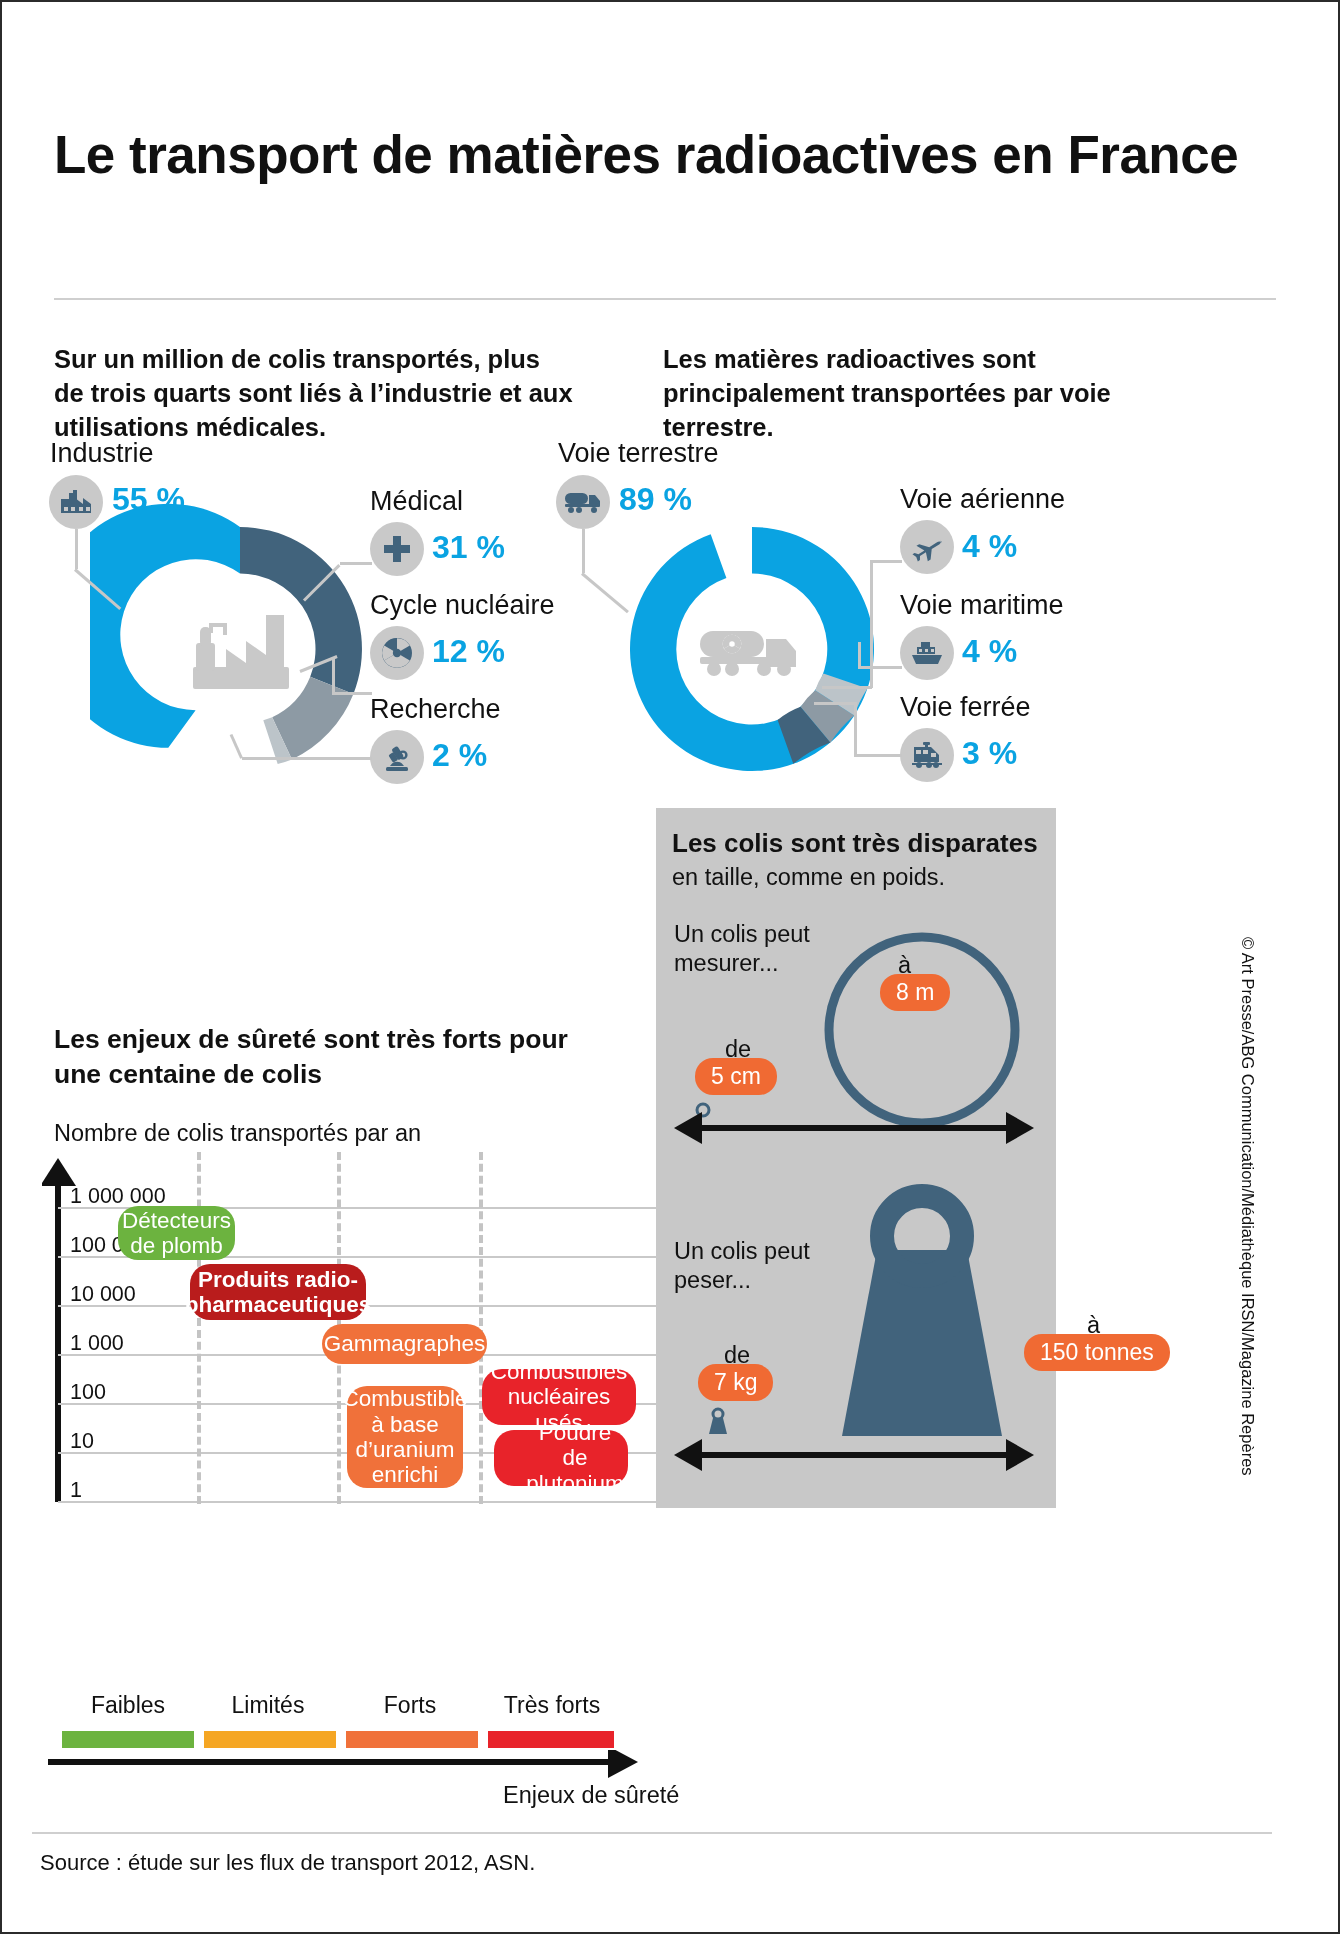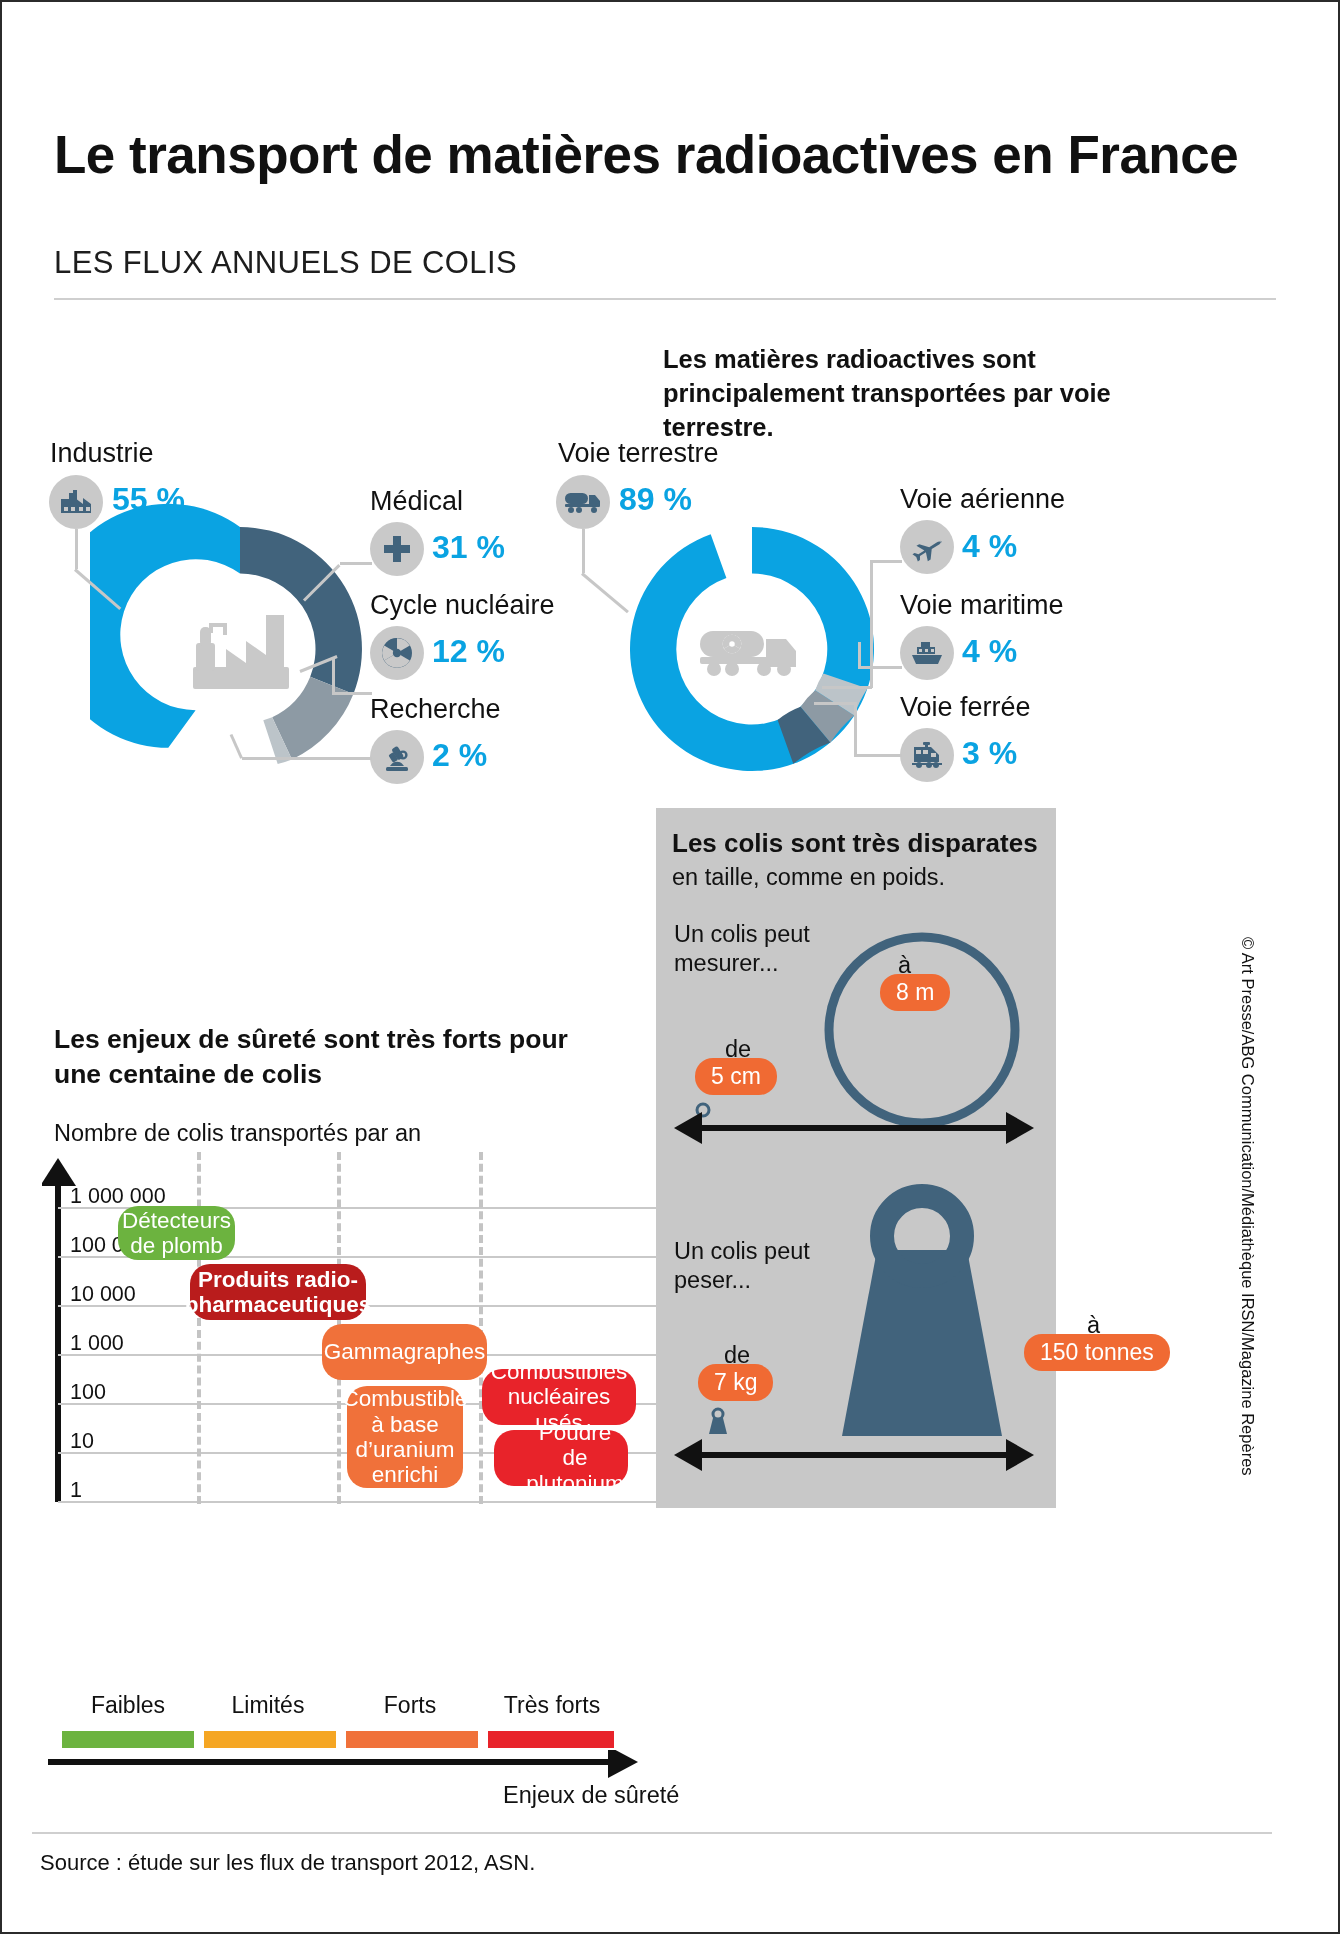--- a/index.html
+++ b/index.html
@@ -136,23 +136,23 @@
   .source{
     position:absolute;left:38px;top:1848px;font-size:22px;color:#111;
   }
 </style>
 </head>
 <body>
 
 <div class="page">
 
   <div class="main-title">Le transport de matières radioactives en France</div>
-  <div class="section-label">LES FLUX ANNUELS DE COLIS</div>
   <div class="rule"></div>
 
+  <div class="lead left">Sur un million de colis transportés, plus de trois quarts sont liés à l’industrie et aux utilisations médicales.</div>
   <div class="lead right">Les matières radioactives sont principalement transportées par voie terrestre.</div>
 
   <div class="donut-wrap" style="left:88px;top:497px;width:300px;height:300px;">
     <svg class="donut-svg" width="300" height="300" viewBox="0 0 300 300" aria-hidden="true">
 
       <g transform="translate(150,150)">
 
         <path d="M 0,-122 A 122,122 0 1 0 -71.7,98.8 L -44.4,61.2 A 75.5,75.5 0 1 1 0,-75.5 Z" fill="#0aa3e2"></path>
 
         <path d="M 0,-122 A 122,122 0 0 1 113.4,44.9 L 70.2,27.8 A 75.5,75.5 0 0 0 0,-75.5 Z" fill="#41637c"></path>
@@ -350,21 +350,21 @@
     <div class="ylab" style="left:28px;top:32px;">1 000 000</div>
     <div class="ylab" style="left:28px;top:81px;">100 000</div>
     <div class="ylab" style="left:28px;top:130px;">10 000</div>
     <div class="ylab" style="left:28px;top:179px;">1 000</div>
     <div class="ylab" style="left:28px;top:228px;">100</div>
     <div class="ylab" style="left:28px;top:277px;">10</div>
     <div class="ylab" style="left:28px;top:326px;">1</div>
 
     <div class="bubble" style="left:76px;top:54px;width:117px;height:54px;background:#6cb33f;">Détecteurs de plomb</div>
     <div class="bubble" style="left:148px;top:112px;width:176px;height:56px;background:#b91c1c;font-weight:bold;">Produits radio-pharmaceutiques</div>
-    <div class="bubble" style="left:280px;top:172px;width:165px;height:56px;background:#f0713a;">Gammagraphes</div>
+    <div class="bubble" style="left:280px;top:172px;width:165px;height:40px;background:#f0713a;">Gammagraphes</div>
     <div class="bubble" style="left:305px;top:234px;width:116px;height:102px;background:#f0713a;">Combustible à base d’uranium enrichi</div>
     <div class="bubble" style="left:440px;top:217px;width:154px;height:56px;background:#e8232a;">Combustibles nucléaires usés</div>
     <div class="bubble" style="left:452px;top:278px;width:134px;height:56px;background:#e8232a;padding-left:40px;">Poudre de plutonium</div>
   </div>
 
   <div class="xcat" style="left:56px;top:1690px;width:140px;">Faibles</div>
   <div class="xcat" style="left:196px;top:1690px;width:140px;">Limités</div>
   <div class="xcat" style="left:338px;top:1690px;width:140px;">Forts</div>
   <div class="xcat" style="left:480px;top:1690px;width:140px;">Très forts</div>
 

